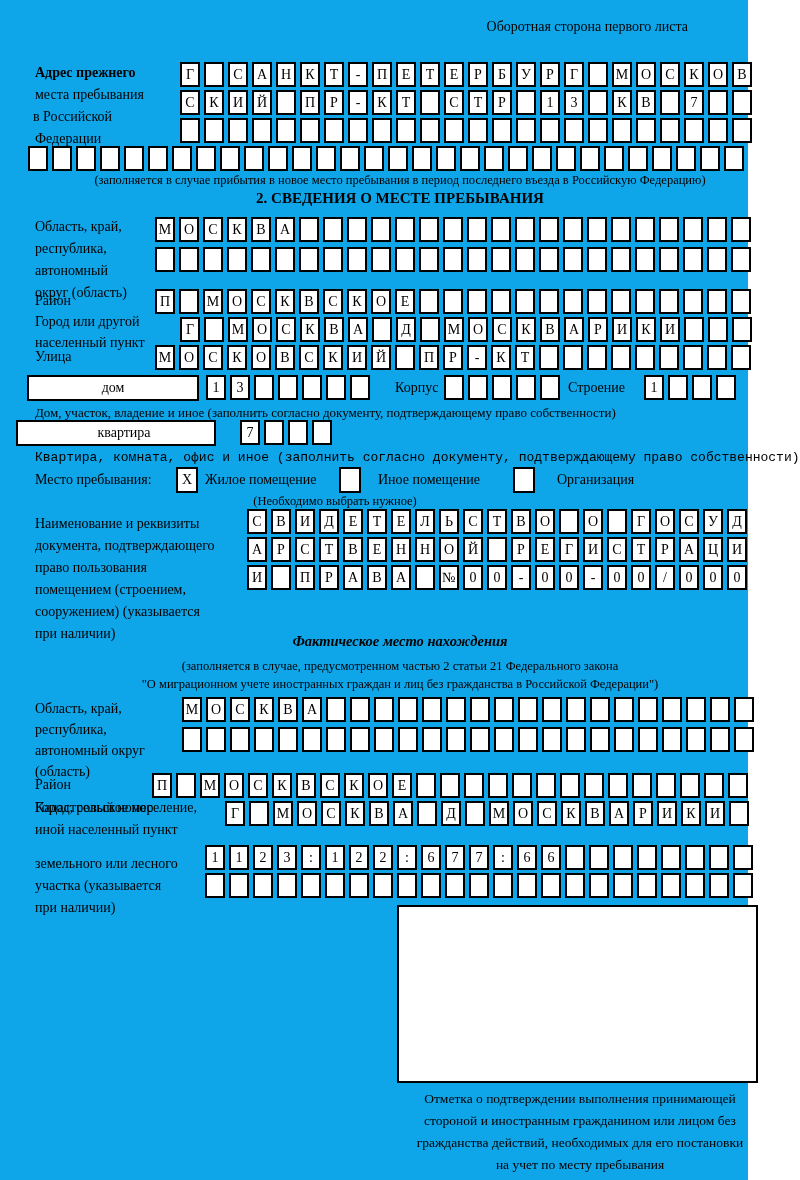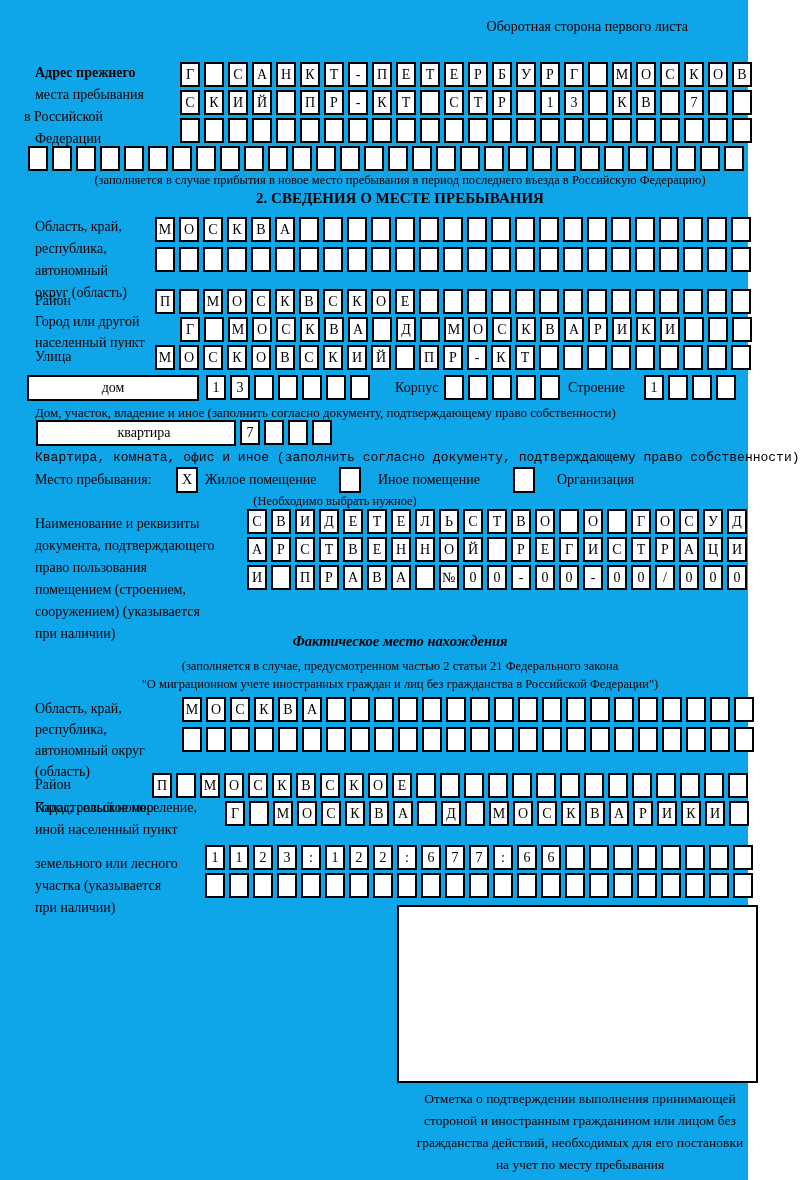--- a/index.html
+++ b/index.html
@@ -35,21 +35,21 @@
 </style>
 </head>
 <body>
 
 <div class="page">
 
   <div class="lbl" style="top:18px; right:60px;">Оборотная сторона первого листа</div>
 
   <div class="lbl" style="left:35px; top:64px;font-weight:bold;">Адрес прежнего</div>
   <div class="lbl" style="left:35px; top:86px;">места пребывания</div>
-  <div class="lbl" style="left:24px; top:108px;">в Российской</div>
+  <div class="lbl" style="left:33px; top:108px;">в Российской</div>
   <div class="lbl" style="left:35px; top:130px;">Федерации</div>
 
   <div class="cellrow" style="left:180px; top:62px;">
       <span class="cell">Г</span>
       <span class="cell"></span>
       <span class="cell">С</span>
       <span class="cell">А</span>
       <span class="cell">Н</span>
       <span class="cell">К</span>
       <span class="cell">Т</span>
@@ -326,21 +326,21 @@
     </div>
   <div class="lbl" style="left:568px; top:379px;">Строение</div>
   <div class="cellrow" style="left:644px; top:375px;">
       <span class="cell">1</span>
       <span class="cell"></span>
       <span class="cell"></span>
       <span class="cell"></span>
     </div>
   <div class="fine" style="left:35px; top:405px; font-size:13px;">Дом, участок, владение и иное (заполнить согласно документу, подтверждающему право собственности)</div>
 
-  <div class="widebox" style="left:36px; top:420px; width:200px;padding-left:16px;">квартира</div>
+  <div class="widebox" style="left:16px; top:420px; width:200px;padding-left:16px;">квартира</div>
   <div class="cellrow" style="left:240px; top:420px;">
       <span class="cell">7</span>
       <span class="cell"></span>
       <span class="cell"></span>
       <span class="cell"></span>
     </div>
   <div class="fine" style="left:35px; top:450px; font-size:13px;font-family:Liberation Mono, monospace;">Квартира, комната, офис и иное (заполнить согласно документу, подтверждающему право собственности)</div>
 
   <div class="lbl" style="left:35px; top:471px;">Место пребывания:</div>
   <div class="checkbox" style="left:176px; top:467px;">X</div>

